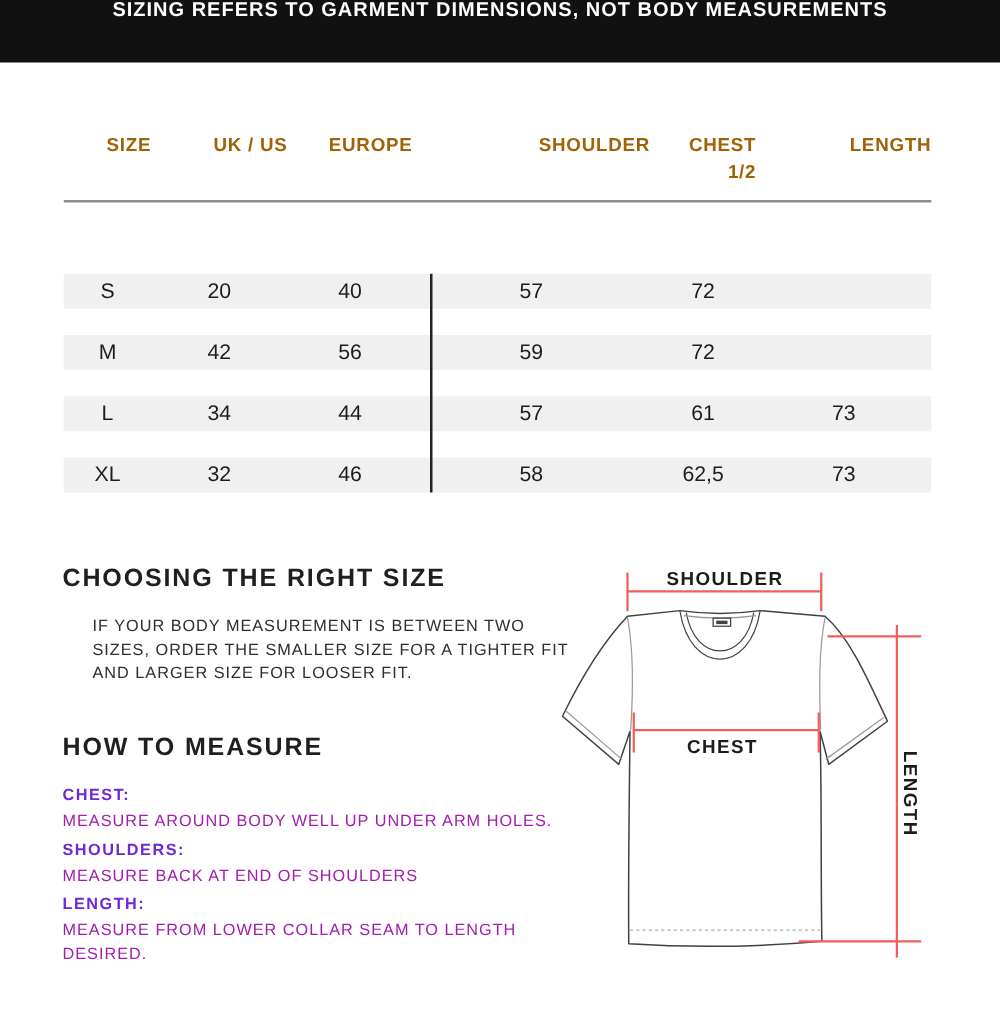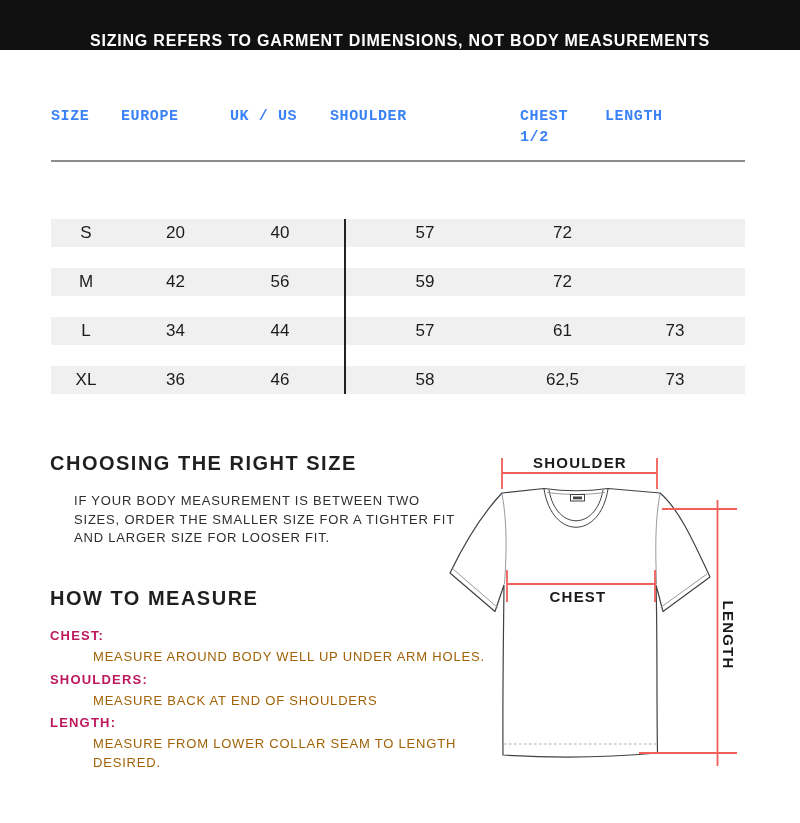--- a/index.html
+++ b/index.html
@@ -5,32 +5,32 @@
   html,body{margin:0;padding:0;}
   body{
     width:800px;height:823px;position:relative;background:#ffffff;
     font-family:"Liberation Sans", sans-serif;color:var(--text-dark,#2d2d2d);
     overflow:hidden;
   }
   
   .banner{
     position:absolute;left:0;top:0;width:800px;height:50px;
     background:var(--banner-bg,#111111);color:var(--banner-text,#ffffff);
-    display:flex;align-items:flex-end;justify-content:center;
+    display:flex;align-items:flex-start;justify-content:center;
     font-size:16px;font-weight:bold;letter-spacing:0.8px;
   }
   
   .tbl-grid{
     position:absolute;left:51px;width:694px;
     display:grid;grid-template-columns:70px 109px 100px 190px 85px 140px;
   }
   .tbl-head{top:106px;}
   .tbl-head .hcell{
-    text-align:left;font-size:15px;font-weight:bold;letter-spacing:0.6px;
-    line-height:21px;color:#3b82f6;white-space:pre-line;font-family:Liberation Mono, monospace;
+    text-align:right;font-size:15px;font-weight:bold;letter-spacing:0.6px;
+    line-height:21px;color:#a16207;white-space:pre-line;
   }
   .head-rule{
     position:absolute;left:51px;top:160px;width:694px;height:2px;
     background:var(--rule-gray,#8c8c8c);
   }
   .trow{height:28px;background:var(--row-bg,#f0f0f0);}
   .trow .cell{
     text-align:center;font-size:17px;line-height:28px;color:#1c1c1c;
   }
   .row-s{top:219px;} .row-m{top:268px;} .row-l{top:317px;} .row-xl{top:366px;}
@@ -45,25 +45,25 @@
   }
   .choosing-title{top:452px;}
   .measure-title{top:587px;}
   .para{
     position:absolute;left:50px;font-size:13px;letter-spacing:0.8px;
     color:#2e2e2e;white-space:pre-line;line-height:18.5px;
   }
   .choosing-body{top:492px;width:400px;margin-left:24px;}
   .item-label{
     position:absolute;left:50px;font-size:13px;font-weight:bold;
-    letter-spacing:1.2px;color:#be185d;white-space:nowrap;
+    letter-spacing:1.2px;color:#6d28d9;white-space:nowrap;
   }
   .item-desc{
     position:absolute;left:50px;font-size:13px;letter-spacing:0.8px;
-    color:#a16207;white-space:pre-line;line-height:19px;margin-left:43px;
+    color:#a21caf;white-space:pre-line;line-height:19px;
   }
   .chest-label{top:628px;} .chest-desc{top:647px;}
   .shoulders-label{top:672px;text-align:center;} .shoulders-desc{top:691px;}
   .length-label{top:715px;} .length-desc{top:734px;}
   
   .diagram{position:absolute;left:440px;top:430px;width:360px;height:393px;}
   .shirt-line{fill:#ffffff;stroke:var(--outline-gray,#414141);stroke-width:1.2;stroke-linejoin:round;}
   .shirt-detail{fill:none;stroke:var(--outline-gray,#414141);stroke-width:1;}
   .shirt-faint{fill:none;stroke:#9a9a9a;stroke-width:1;}
   .stitch{fill:none;stroke:#ababab;stroke-width:1;stroke-dasharray:2.5 2.5;}
@@ -75,22 +75,22 @@
 </style>
 </head>
 <body>
 
 <div class="banner">
   <span>SIZING REFERS TO GARMENT DIMENSIONS, NOT BODY MEASUREMENTS</span>
 </div>
 
 <div class="tbl-grid tbl-head">
   <div class="hcell">SIZE</div>
+  <div class="hcell">UK / US</div>
   <div class="hcell">EUROPE</div>
-  <div class="hcell">UK / US</div>
   <div class="hcell">SHOULDER</div>
   <div class="hcell">CHEST
 1/2</div>
   <div class="hcell">LENGTH</div>
 </div>
 <div class="head-rule"></div>
 
 <div class="tbl-grid trow row-s">
   <div class="cell">S</div>
   <div class="cell">20</div>
@@ -108,21 +108,21 @@
 <div class="tbl-grid trow row-l">
   <div class="cell">L</div>
   <div class="cell">34</div>
   <div class="cell">44</div>
   <div class="cell">57</div>
   <div class="cell">61</div>
   <div class="cell">73</div>
 </div>
 <div class="tbl-grid trow row-xl">
   <div class="cell">XL</div>
-  <div class="cell">36</div>
+  <div class="cell">32</div>
   <div class="cell">46</div>
   <div class="cell">58</div>
   <div class="cell">62,5</div>
   <div class="cell">73</div>
 </div>
 <div class="col-divider"></div>
 
 <div class="sec-title choosing-title">CHOOSING THE RIGHT SIZE</div>
 <div class="para choosing-body">IF YOUR BODY MEASUREMENT IS BETWEEN TWO
 SIZES, ORDER THE SMALLER SIZE FOR A TIGHTER FIT

